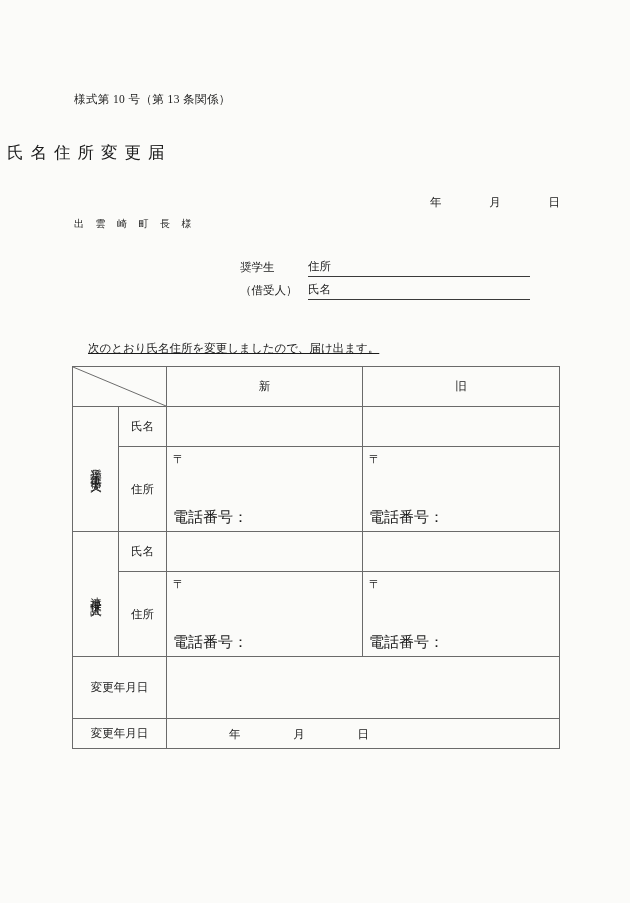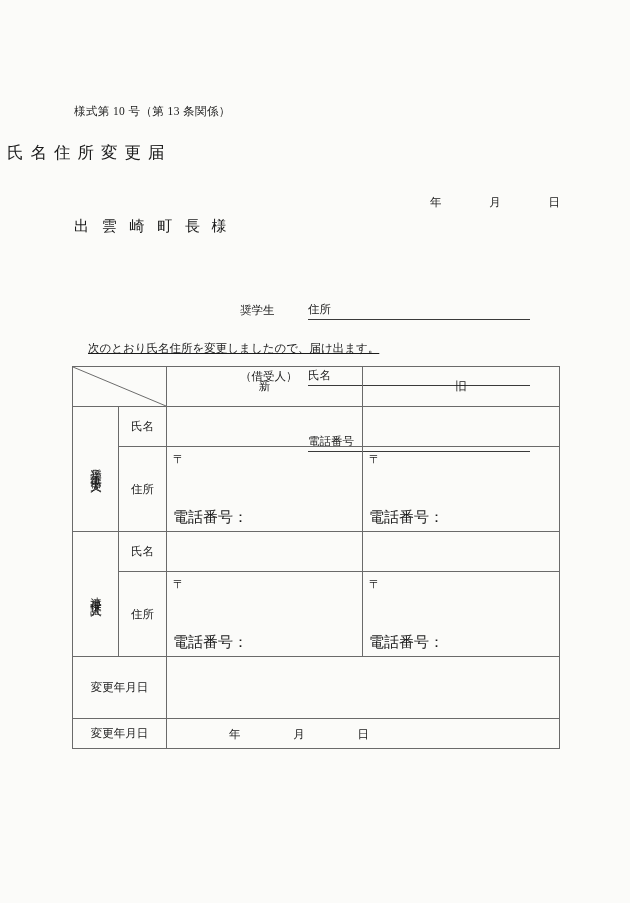--- a/index.html
+++ b/index.html
@@ -21,21 +21,20 @@
   }
 
   
   .form-code {
     position: absolute;
     left: 74px;
     top: 92px;
     font-size: 11.5px;
     letter-spacing: 0.4px;
     white-space: nowrap;
-    margin-top: 12px;
   }
   .doc-title {
     position: absolute;
     left: 0;
     top: 142px;
     width: 630px;
     font-size: 16.5px;
     letter-spacing: 7px;
     text-indent: 7px;
     white-space: nowrap;
@@ -51,41 +50,40 @@
     display: flex;
     justify-content: space-between;
     white-space: nowrap;
   }
 
   
   .addressee {
     position: absolute;
     left: 74px;
     top: 217px;
-    font-size: 15px;
+    font-size: 10px;
     letter-spacing: 4.5px;
     white-space: nowrap;
   }
   .addressee .honorific {
     margin-left: 7px;
     letter-spacing: 0;
   }
 
   
   .applicant {
     position: absolute;
     left: 240px;
     top: 254px;
     font-size: 11.5px;
   }
   .applicant-row {
     display: flex;
     align-items: flex-end;
     height: 23px;
-    margin-top: 43px;
   }
   .applicant-label {
     width: 68px;
     flex: 0 0 68px;
     text-align: left;
     white-space: nowrap;
     padding-bottom: 2px;
   }
   .applicant-field {
     width: 222px;
@@ -223,23 +221,20 @@
       </div>
     </div>
     <div class="applicant-row">
       <div class="applicant-label">（借受人）</div>
       <div class="applicant-field">
         <span>氏名</span>
       </div>
     </div>
     <div class="applicant-row">
       <div class="applicant-label"></div>
-      <div class="applicant-field">
-        <span>電話番号</span>
-      </div>
     </div>
   </div>
 
   <div class="statement">次のとおり氏名住所を変更しましたので、届け出ます。</div>
 
   <table class="form-table">
     <colgroup>
       <col class="col-a">
       <col class="col-b">
       <col class="col-new">

